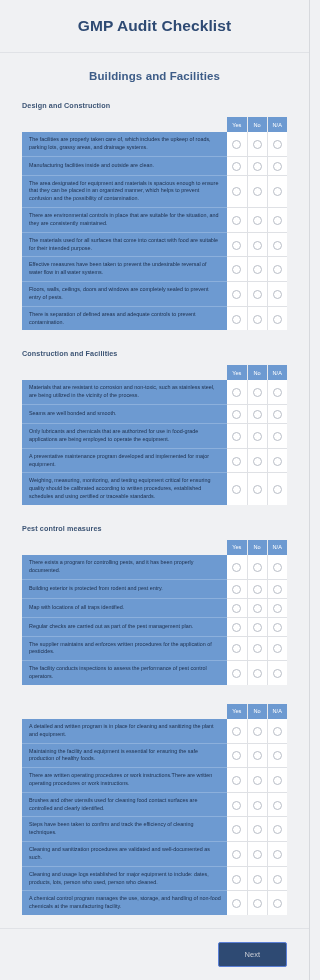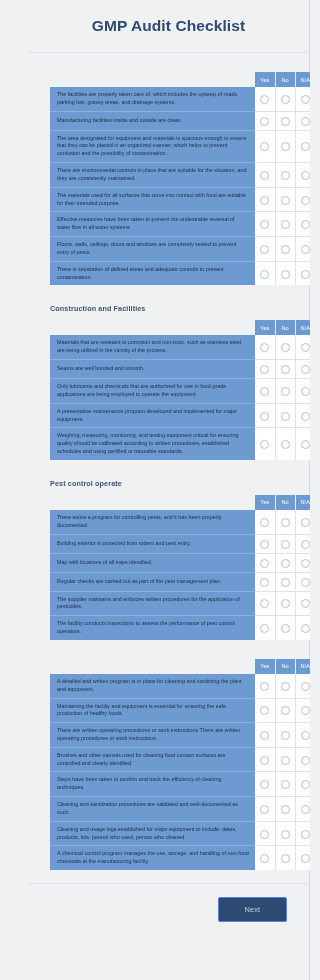--- a/index.html
+++ b/index.html
@@ -13,21 +13,20 @@
     font-family: "Liberation Sans", sans-serif;
     overflow: hidden;
   }
   .page {
     position: relative;
     width: 310px;
     height: 980px;
     background: #f0f1f3;
     box-sizing: border-box;
     border-right: 1px solid #d7d9dd;
-    padding-left: 28px;
   }
   .app-header {
     height: 52px;
     display: flex;
     align-items: center;
     justify-content: center;
     border-bottom: 1px solid #e0e2e6;
     background: #f0f1f3;
   }
   .app-title {
@@ -129,22 +128,24 @@
 </head>
 <body>
 
 <div class="page">
 
   <div class="app-header">
     <div class="app-title">GMP Audit Checklist</div>
   </div>
 
   <div class="content">
+    <div class="page-heading">Buildings and Facilities</div>
     <div id="sections-root">
         <div class="section">
+          <div class="section-title">Design and Construction</div>
           <table class="checklist">
             <colgroup>
               <col class="q">
               <col class="o">
               <col class="o">
               <col class="o">
             </colgroup>
             <thead>
               <tr>
                 <th class="spacer"></th>
@@ -250,21 +251,21 @@
               <tr>
                 <td class="q">Weighing, measuring, monitoring, and testing equipment critical for ensuring quality should be calibrated according to written procedures, established schedules and using certified or traceable standards.</td>
                 <td class="o"><span class="radio"></span></td>
                 <td class="o"><span class="radio"></span></td>
                 <td class="o"><span class="radio"></span></td>
               </tr>
             </tbody>
           </table>
         </div>
         <div class="section">
-          <div class="section-title">Pest control operate</div>
+          <div class="section-title">Pest control measures</div>
           <table class="checklist">
             <colgroup>
               <col class="q">
               <col class="o">
               <col class="o">
               <col class="o">
             </colgroup>
             <thead>
               <tr>
                 <th class="spacer"></th>

